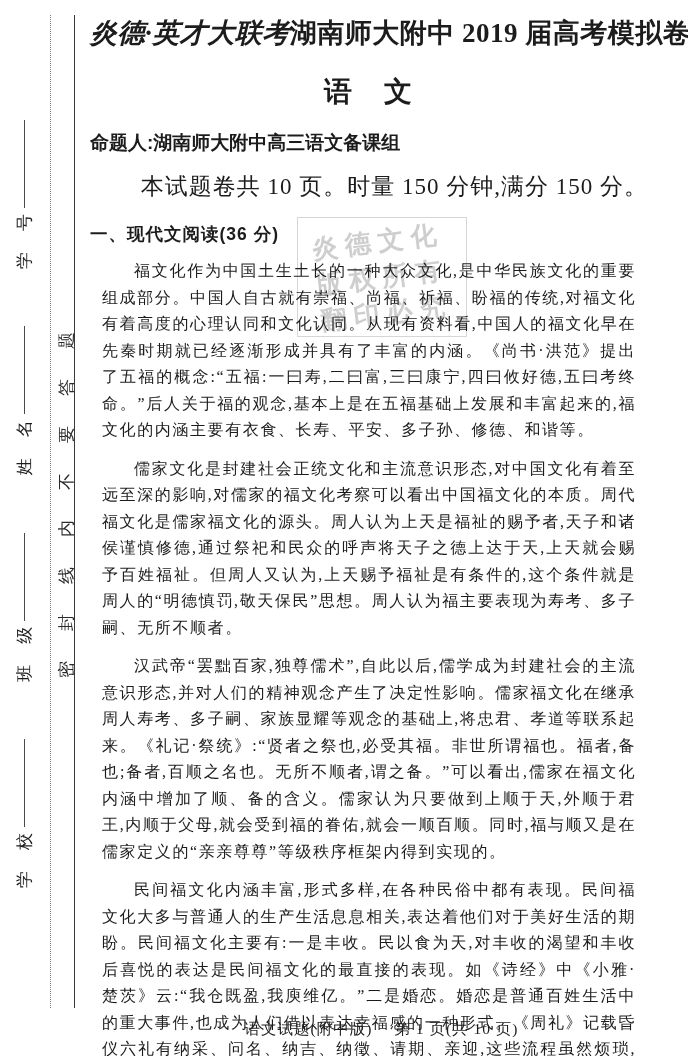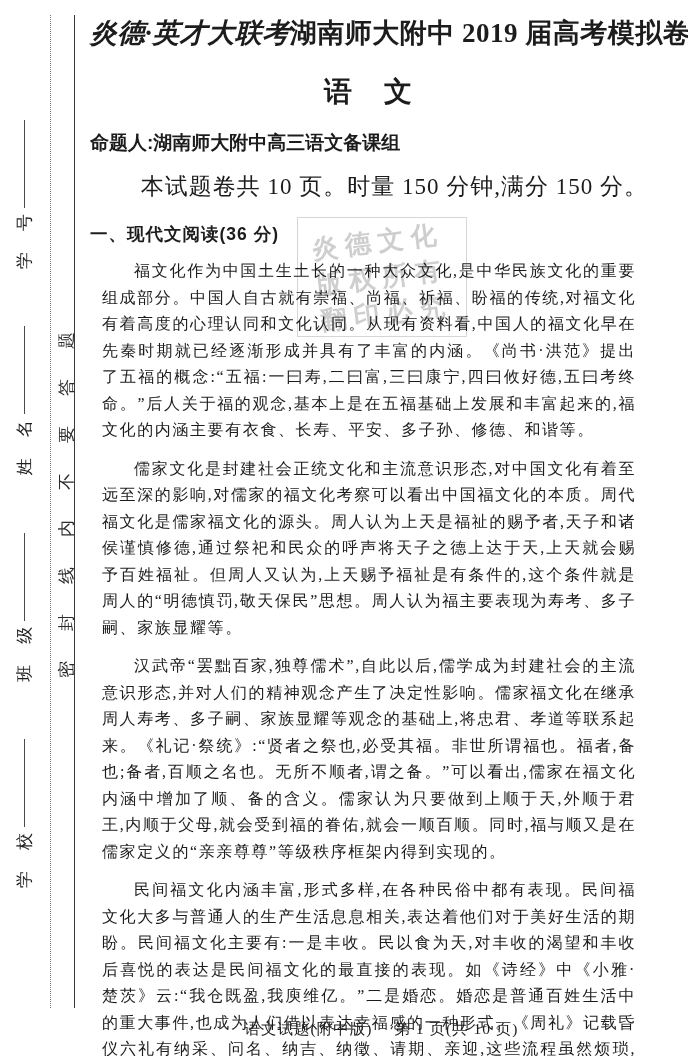--- a/index.html
+++ b/index.html
@@ -135,21 +135,21 @@
     <div class="setter-line">命题人:湖南师大附中高三语文备课组</div>
 
     <div class="info-line">本试题卷共 10 页。时量 150 分钟,满分 150 分。</div>
 
     <div class="section-heading">一、现代文阅读(36 分)</div>
 
 
 
     <div class="body-text">
       <p>福文化作为中国土生土长的一种大众文化,是中华民族文化的重要组成部分。中国人自古就有崇福、尚福、祈福、盼福的传统,对福文化有着高度的心理认同和文化认同。从现有资料看,中国人的福文化早在先秦时期就已经逐渐形成并具有了丰富的内涵。《尚书·洪范》提出了五福的概念:“五福:一曰寿,二曰富,三曰康宁,四曰攸好德,五曰考终命。”后人关于福的观念,基本上是在五福基础上发展和丰富起来的,福文化的内涵主要有衣食、长寿、平安、多子孙、修德、和谐等。</p>
-      <p>儒家文化是封建社会正统文化和主流意识形态,对中国文化有着至远至深的影响,对儒家的福文化考察可以看出中国福文化的本质。周代福文化是儒家福文化的源头。周人认为上天是福祉的赐予者,天子和诸侯谨慎修德,通过祭祀和民众的呼声将天子之德上达于天,上天就会赐予百姓福祉。但周人又认为,上天赐予福祉是有条件的,这个条件就是周人的“明德慎罚,敬天保民”思想。周人认为福主要表现为寿考、多子嗣、家族显耀等。</p>
+      <p>儒家文化是封建社会正统文化和主流意识形态,对中国文化有着至远至深的影响,对儒家的福文化考察可以看出中国福文化的本质。周代福文化是儒家福文化的源头。周人认为上天是福祉的赐予者,天子和诸侯谨慎修德,通过祭祀和民众的呼声将天子之德上达于天,上天就会赐予百姓福祉。但周人又认为,上天赐予福祉是有条件的,这个条件就是周人的“明德慎罚,敬天保民”思想。周人认为福主要表现为寿考、多子嗣、无所不顺者。</p>
       <p>汉武帝“罢黜百家,独尊儒术”,自此以后,儒学成为封建社会的主流意识形态,并对人们的精神观念产生了决定性影响。儒家福文化在继承周人寿考、多子嗣、家族显耀等观念的基础上,将忠君、孝道等联系起来。《礼记·祭统》:“贤者之祭也,必受其福。非世所谓福也。福者,备也;备者,百顺之名也。无所不顺者,谓之备。”可以看出,儒家在福文化内涵中增加了顺、备的含义。儒家认为只要做到上顺于天,外顺于君王,内顺于父母,就会受到福的眷佑,就会一顺百顺。同时,福与顺又是在儒家定义的“亲亲尊尊”等级秩序框架内得到实现的。</p>
       <p>民间福文化内涵丰富,形式多样,在各种民俗中都有表现。民间福文化大多与普通人的生产生活息息相关,表达着他们对于美好生活的期盼。民间福文化主要有:一是丰收。民以食为天,对丰收的渴望和丰收后喜悦的表达是民间福文化的最直接的表现。如《诗经》中《小雅·楚茨》云:“我仓既盈,我庾维亿。”二是婚恋。婚恋是普通百姓生活中的重大事件,也成为人们借以表达幸福感的一种形式。《周礼》记载昏仪六礼有纳采、问名、纳吉、纳徵、请期、亲迎,这些流程虽然烦琐,但无不体现了人们对于婚姻的美好祝福。三是节日仪式。民间福文化还体现在一些具有仪式感的节日中,如春节、中秋节、</p>
     </div>
   </div>
 
   <div class="footer">
     <span>语文试题(附中版)</span><span class="page-no">第 1 页(共 10 页)</span>
   </div>
 
 </div>

